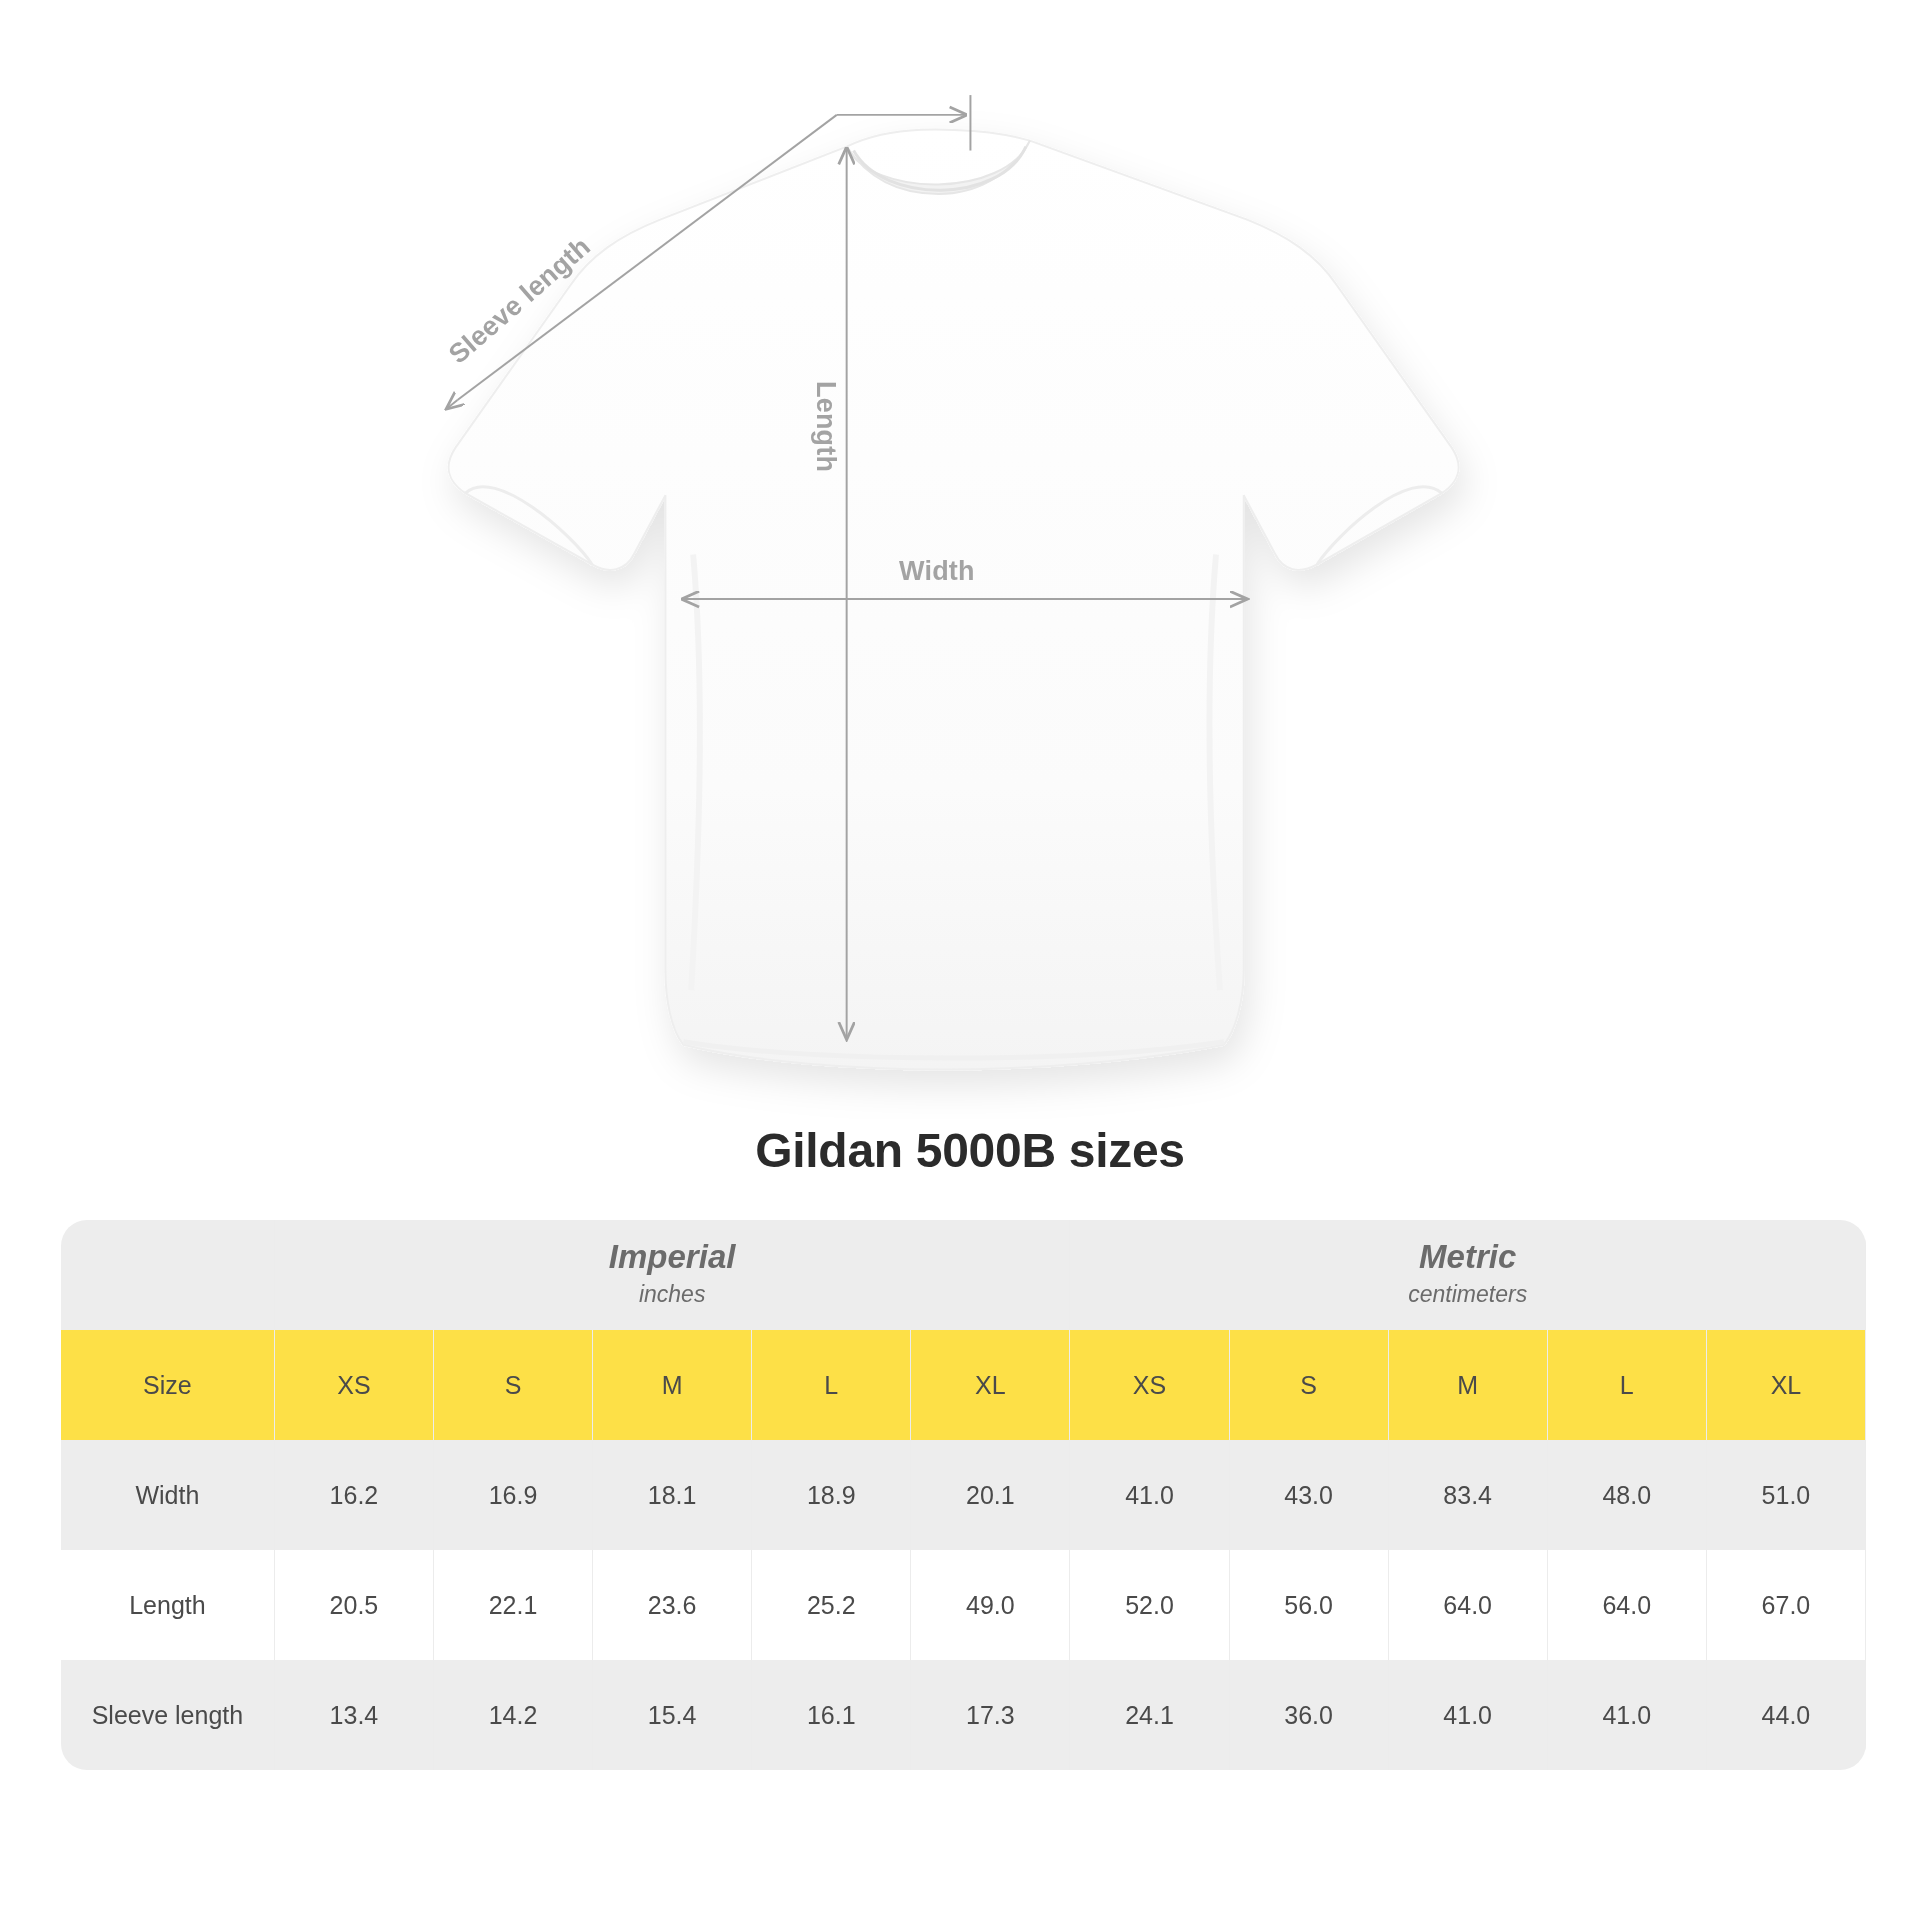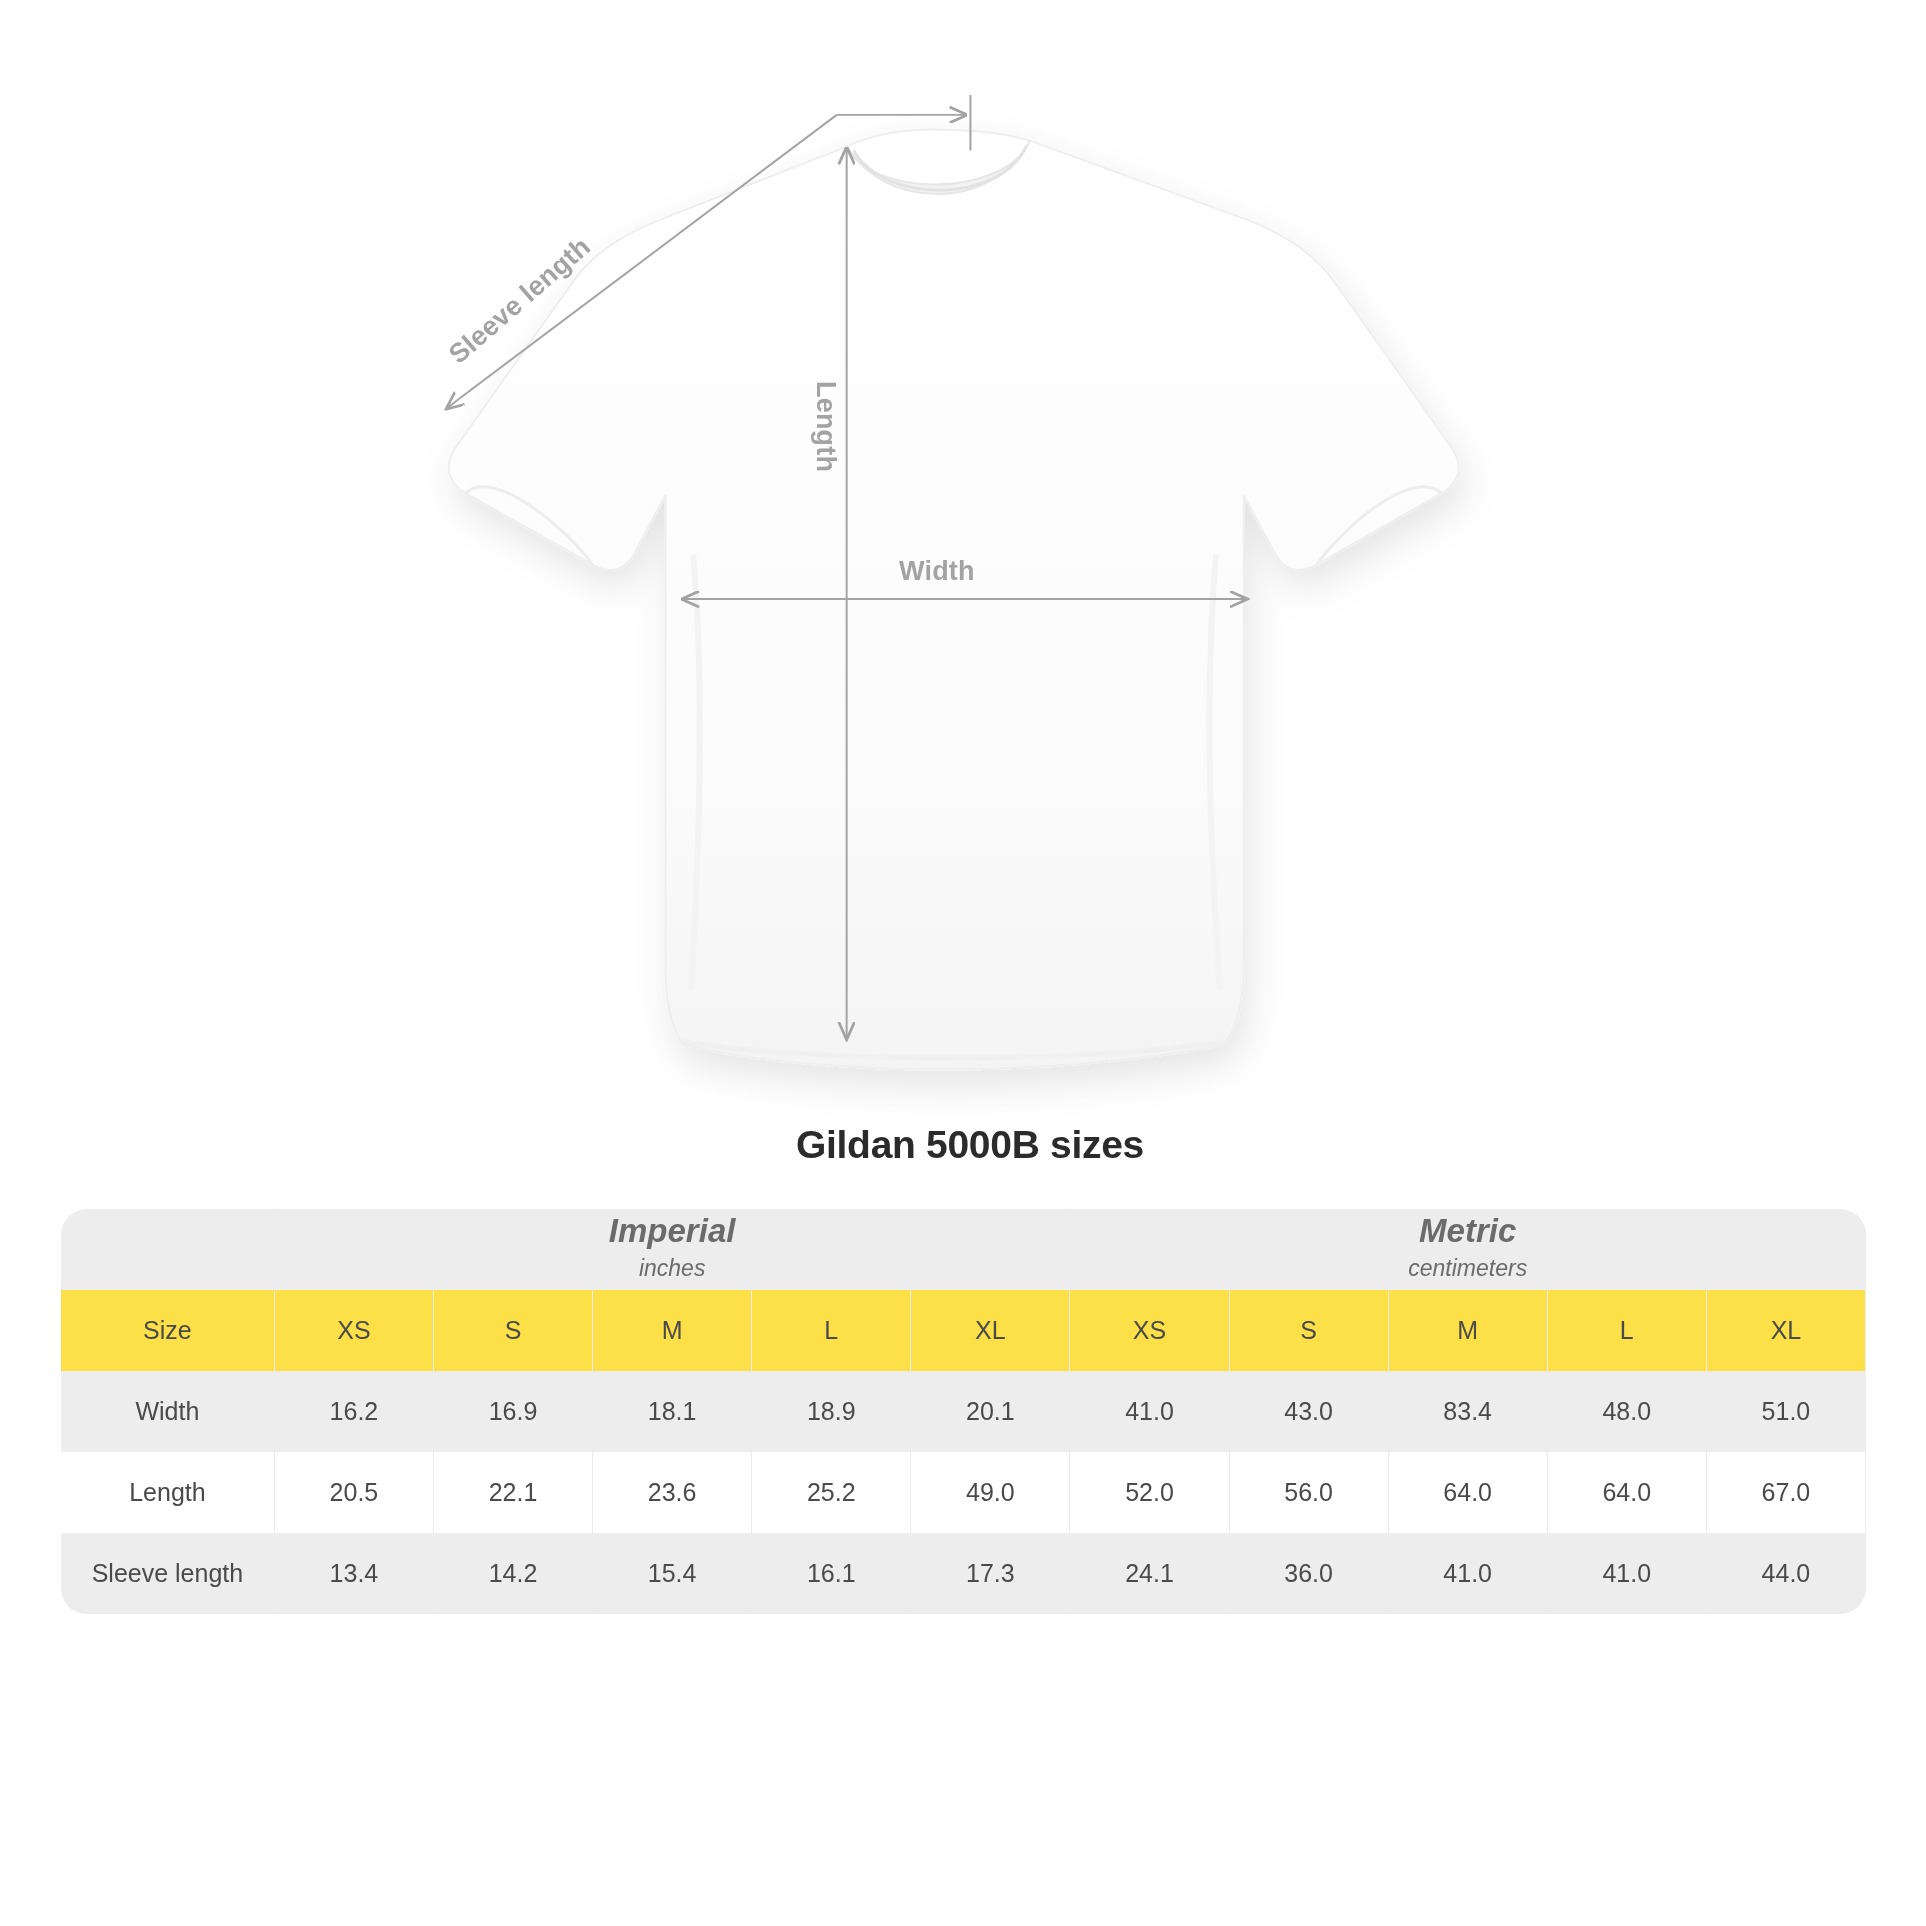--- a/index.html
+++ b/index.html
@@ -55,21 +55,21 @@
     transform: rotate(-41deg);
     transform-origin: left top;
   }
 
   
   .title-block {
     text-align: center;
     margin-top: 4px;
   }
   .chart-title {
-    font-size: 39px;
+    font-size: 48px;
     font-weight: bold;
     color: #2b2b2b;
     margin: 0;
     letter-spacing: -0.3px;
     padding-left: 13px;
   }
   .chart-note {
     font-size: 24px;
     font-style: italic;
     color: #6e6e6e;
@@ -86,21 +86,21 @@
     border-collapse: collapse;
     width: 100%;
     table-layout: fixed;
   }
   table.size-table td, table.size-table th {
     text-align: center;
     font-size: 25px;
     color: #4a4a4a;
     font-weight: normal;
     padding: 0;
-    height: 81px;
+    height: 110px;
     border-right: 1px solid #ececec;
   }
   .unit-header td {
     background: #ededed;
     height: 127px;
     border-right: none;
   }
   .unit-name {
     font-size: 33px;
     font-style: italic;

